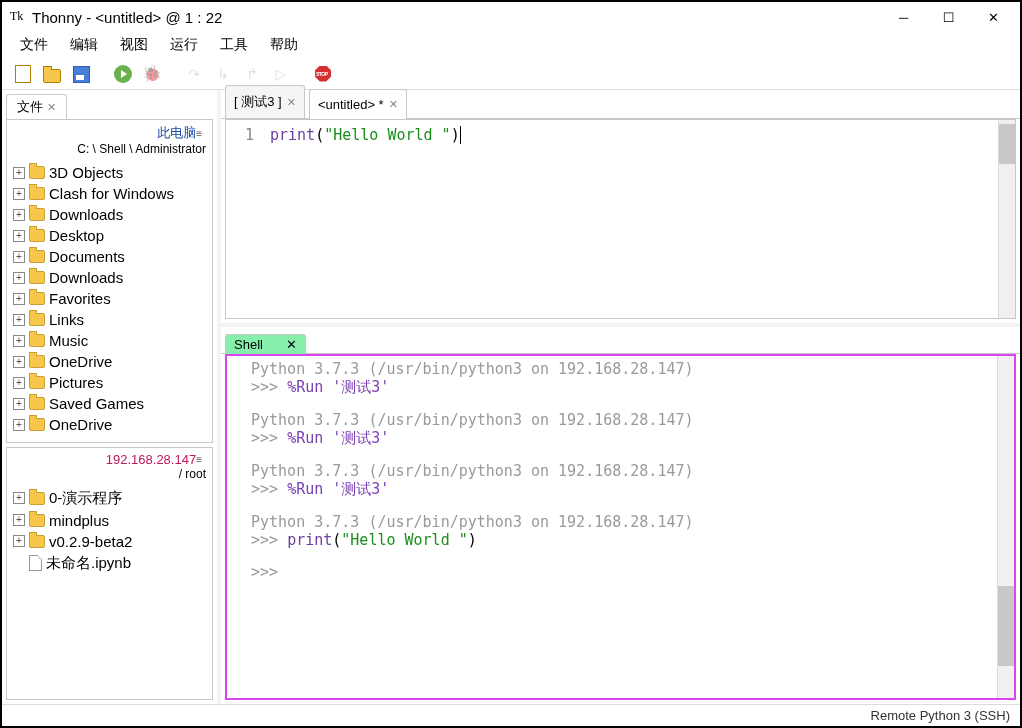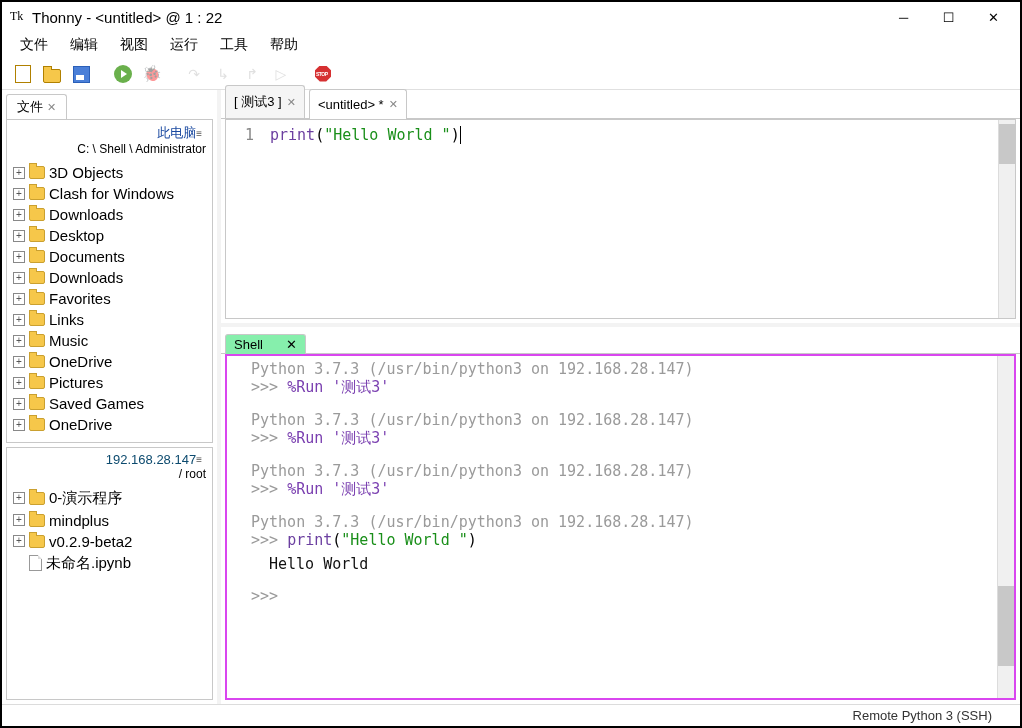--- a/index.html
+++ b/index.html
@@ -87,21 +87,21 @@
 .shell-body { flex:1; border:2px solid #d946ef; margin:0 4px 4px 4px; background:#fff; font-family: Consolas, monospace; font-size: 15px; padding: 4px 24px; overflow:auto; display:flex; flex-direction:column; position:relative;}
 .shell-entry { margin-bottom: 14px; }
 .shell-info { color:#9a9a9a; }
 .shell-prompt { color:#9a9a9a; }
 .shell-cmd-magic { color:#7a3fb0; }
 .shell-print-fn { color:#6b3fa0; }
 .shell-print-str { color:#1a8f1a; }
 .shell-out { color:#111; margin-left: 18px; margin-top:6px; }
 
 
-.statusbar { height:22px; border-top:1px solid #dcdcdc; display:flex; align-items:center; justify-content:flex-end; padding: 0 28px; font-size:13px; color:#333; }
+.statusbar { height:22px; border-top:1px solid #dcdcdc; display:flex; align-items:center; justify-content:flex-end; padding: 0 10px; font-size:13px; color:#333; }
 
 .splitter-h { height: 4px; background: #f3f3f3; cursor: row-resize; }
 .splitter-v { width: 4px; background: #f3f3f3; cursor: col-resize; }
 </style>
 </head>
 <body>
 
 <div class="titlebar">
   <span class="app-icon">Tk</span>
   <span class="title">Thonny  -  &lt;untitled&gt;  @  1 : 22</span>
@@ -222,21 +222,21 @@
               <span>OneDrive</span>
             </div>
           </div>
       </div>
     </div>
 
     <div class="panel lower">
       <div class="panel-body">
         <div class="panel-head col">
           <div class="row1">
-            <span style="flex:1;color:#0c4a6e;">192.168.28.147</span>
+            <span style="flex:1;color:#be185d;">192.168.28.147</span>
             <span class="menu-dots">≡</span>
           </div>
           <span class="path">/ root</span>
         </div>
         <div class="tree" id="remote-tree">
             <div class="tree-item">
               <span class="exp">+</span>
               <span class="folder-icon"></span>
               <span>0-演示程序</span>
             </div>
@@ -303,21 +303,20 @@
               <div class="shell-info">Python 3.7.3 (/usr/bin/python3 on 192.168.28.147)</div>
               <div><span class="shell-prompt">&gt;&gt;&gt; </span><span class="shell-cmd-magic">%Run '测试3'</span></div>
             </div>
             <div class="shell-entry">
               <div class="shell-info">Python 3.7.3 (/usr/bin/python3 on 192.168.28.147)</div>
               <div><span class="shell-prompt">&gt;&gt;&gt; </span><span class="shell-cmd-magic">%Run '测试3'</span></div>
             </div>
             <div class="shell-entry">
               <div class="shell-info">Python 3.7.3 (/usr/bin/python3 on 192.168.28.147)</div>
               <div><span class="shell-prompt">&gt;&gt;&gt; </span><span class="shell-print-fn">print</span><span>(</span><span class="shell-print-str">"Hello World "</span><span>)</span></div>
-              <div class="shell-out">Hello World </div>
             </div>
             <div><span class="shell-prompt">&gt;&gt;&gt; </span></div>
           </div>
         <div class="vscroll" style="position:absolute;right:0;top:0;bottom:0;">
           <div class="thumb" style="height:80px; margin-top:230px;"></div>
         </div>
       </div>
     </div>
   </div>
 </div>

